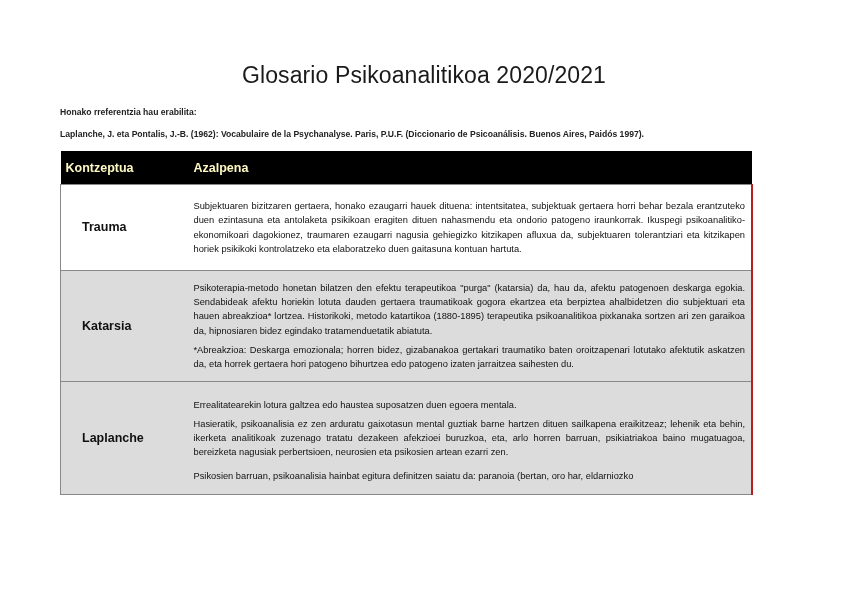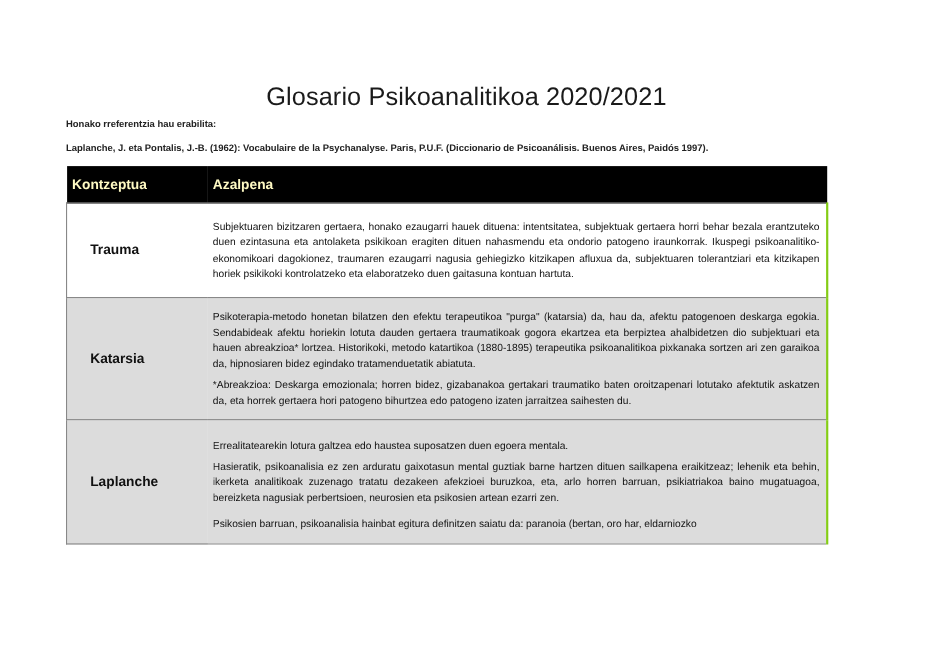--- a/index.html
+++ b/index.html
@@ -1,21 +1,21 @@
 <!DOCTYPE html>
 <html><head>
 <meta charset="utf-8">
 <style>
   html, body { margin: 0; padding: 0; }
   body {
     width: 848px; height: 599px; background: #ffffff; position: relative; overflow: hidden;
     font-family: "Liberation Sans", "DejaVu Sans", sans-serif; color: #111;
   }
   .title {
-    position: absolute; left: 0; width: 848px; top: 74px; text-align: center;
+    position: absolute; left: 0; width: 848px; top: 62px; text-align: center;
     font-size: 23px; font-weight: normal; color: #1a1a1a; letter-spacing: 0.1px;
   }
   .ref-intro {
     position: absolute; left: 60px; top: 107px; font-size: 8.6px; font-weight: bold; color: #222;
   }
   .ref-citation {
     position: absolute; left: 60px; top: 129px; font-size: 8.6px; font-weight: bold; color: #222; white-space: nowrap;
   }
   .glossary-table {
     position: absolute; left: 60px; top: 151px; width: 693px;
@@ -28,21 +28,21 @@
   .glossary-table th.col-desc { padding-left: 5px; }
   .glossary-table td {
     border-top: 1px solid #888; border-bottom: 1px solid #888;
     vertical-align: middle; font-size: 9.3px; line-height: 14.1px;
   }
   .glossary-table td.term {
     font-weight: bold; font-size: 12.5px; padding-left: 21px;
     border-left: 1px solid #888;
   }
   .glossary-table td.desc {
-    padding: 5px 6px 5px 5px; text-align: justify; border-right: 2px solid #84cc16;
+    padding: 5px 6px 5px 5px; text-align: justify; border-right: 2px solid #b91c1c;
   }
   .glossary-table tr.shaded td { background: #dcdcdc; margin-top: 14px; }
   .desc p { margin: 0 0 5px 0; }
   .desc p:last-child { margin-bottom: 0; }
   .desc p.gap { margin-top: 10px; }
   .row-cut td { height: 100px; }
 </style>
 </head>
 <body>
 

